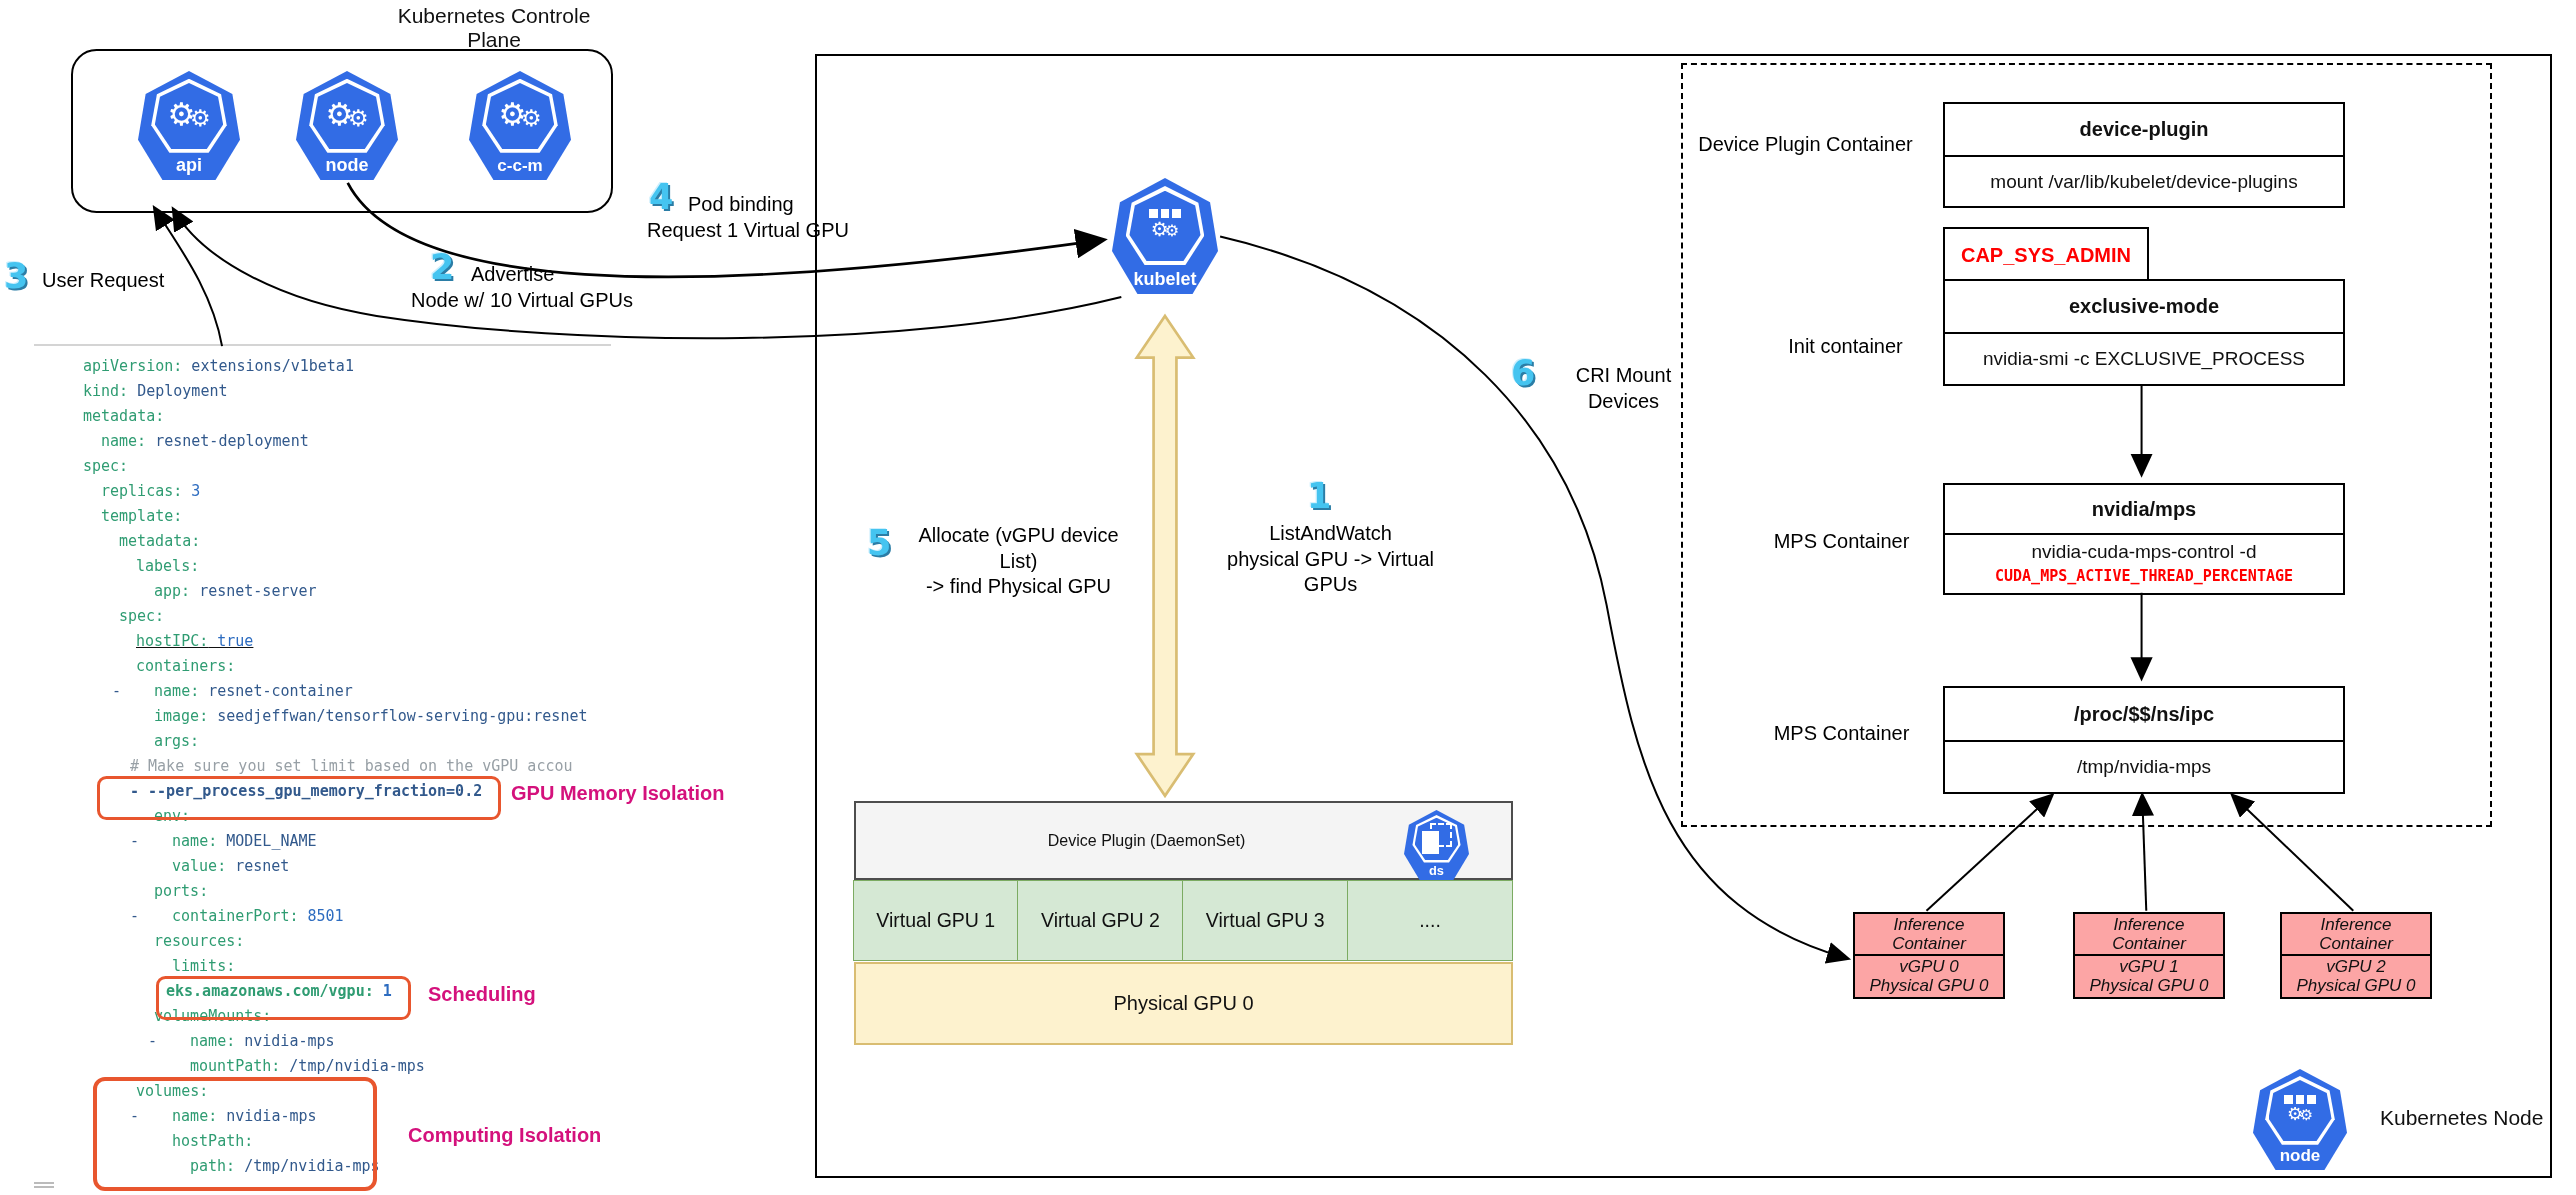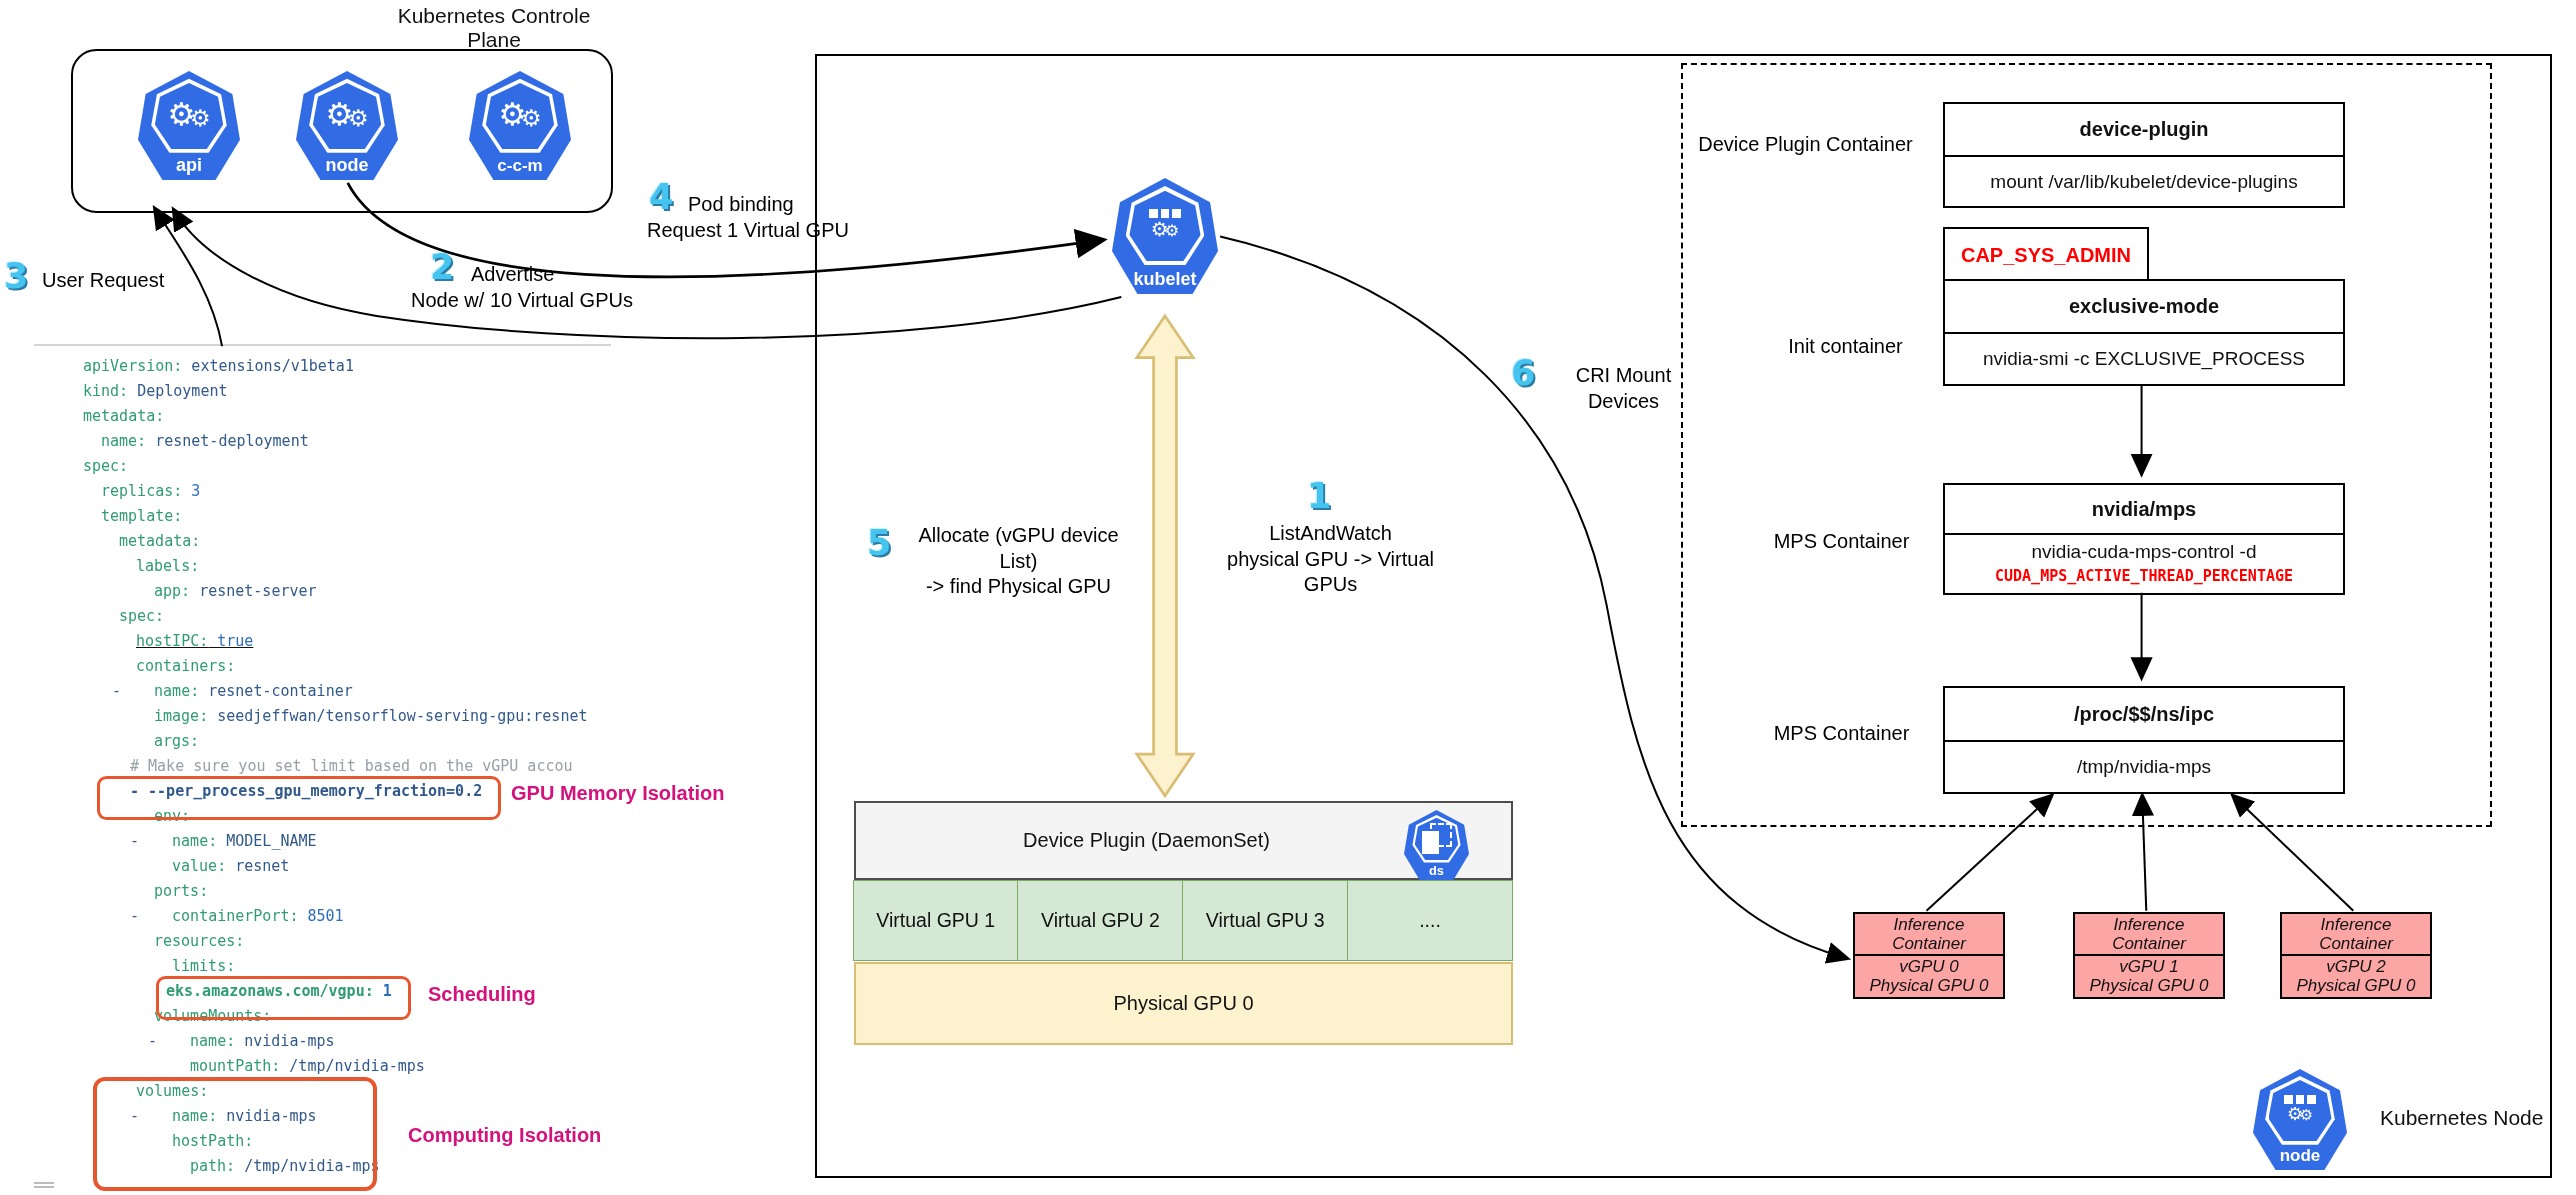--- a/index.html
+++ b/index.html
@@ -46,21 +46,21 @@
   .brow{display:flex;align-items:center;justify-content:center;text-align:center;}
   .bt{font-weight:bold;font-size:20px;}
   .bs{font-size:19px;}
   .divtop{border-top:2px solid #000;}
   .sidelabel{position:absolute;font-size:20px;color:#000;text-align:center;}
   .redtxt{color:#f00;}
   .mono{font-family:"DejaVu Sans Mono",monospace;}
   
   .dsbox{left:854px;top:801px;width:659px;height:241px;}
   .dshead{position:absolute;left:0;top:0;width:655px;height:75px;background:#f4f4f4;
-          border:2px solid #4d4d4d;display:flex;align-items:center;justify-content:center;font-size:20px;}
+          border:2px solid #4d4d4d;display:flex;align-items:center;justify-content:center;font-size:16px;}
   .vgrow{position:absolute;left:0;top:79px;width:659px;height:81px;display:flex;}
   .vgcell{flex:1;background:#d5e8d4;border:1.3px solid #7cab62;margin-left:-1.3px;display:flex;
           align-items:center;justify-content:center;font-size:19.5px;}
   .pgrow{position:absolute;left:0;top:161px;width:655px;height:79px;background:#fdf2ce;
          border:2px solid #d9bd72;display:flex;align-items:center;justify-content:center;font-size:20px;}
   .icbox{position:absolute;width:148px;height:83px;border:2px solid #000;background:#fca5a5;font-size:17px;
          text-align:center;font-style:italic;}
   .icrow{height:40px;display:flex;flex-direction:column;align-items:center;justify-content:center;line-height:19px;}
   svg.overlay{position:absolute;left:0;top:0;z-index:5;pointer-events:none;}
   .z2{z-index:2;} .z4{z-index:4;} .z6{z-index:6;}

